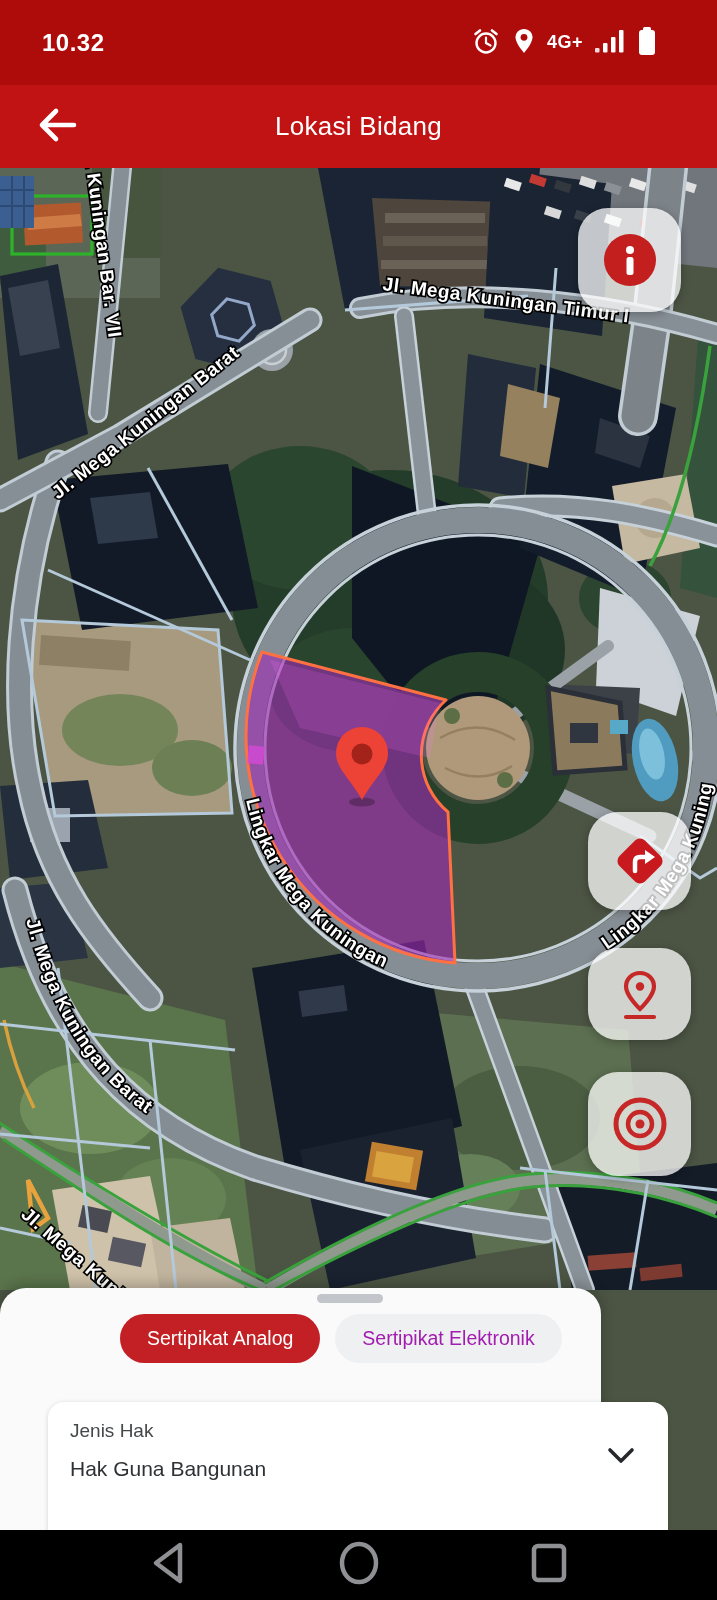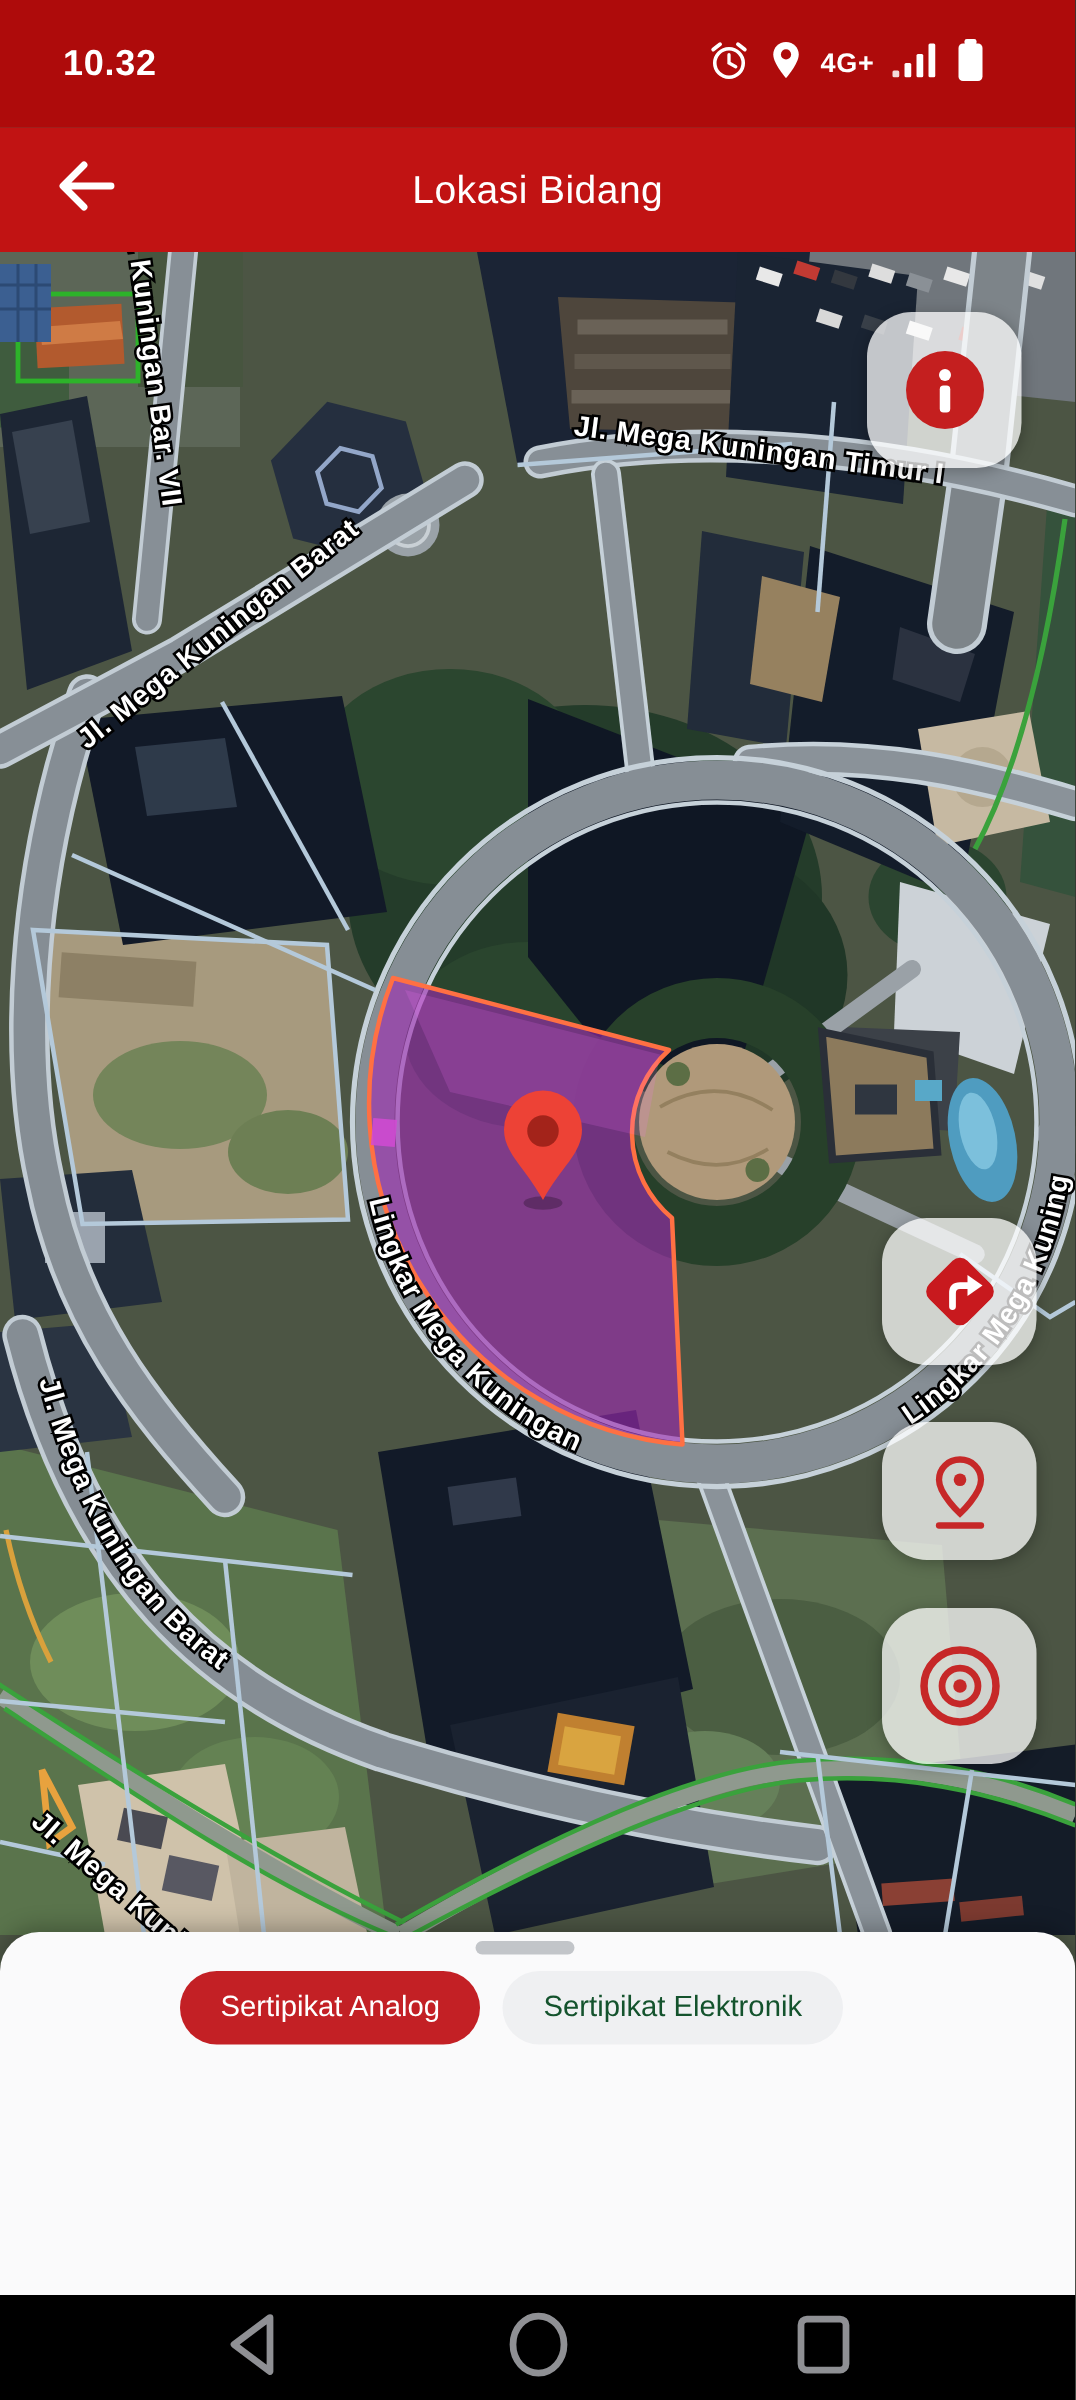--- a/index.html
+++ b/index.html
@@ -27,28 +27,28 @@
           stroke:#000;stroke-width:3.4px;paint-order:stroke;letter-spacing:.5px;}
 
   .fab{position:absolute;width:103px;background:rgba(255,255,255,.74);border-radius:30px;
        box-shadow:0 2px 10px rgba(0,0,0,.28);display:flex;align-items:center;justify-content:center;cursor:pointer;}
   .fab-info{left:578px;top:40px;height:104px;}
   .fab-directions{left:588px;top:644px;height:98px;}
   .fab-pindrop{left:588px;top:780px;height:92px;}
   .fab-target{left:588px;top:904px;height:104px;}
 
   
-  .sheet{position:absolute;left:0;top:1288px;width:717px;height:312px;background:#FAFAFB;
+  .sheet{position:absolute;left:0;top:1288px;width:601px;height:312px;background:#FAFAFB;
          border-radius:26px 26px 0 0;box-shadow:0 -3px 14px rgba(0,0,0,.25);z-index:20;}
   .handle{position:absolute;left:317px;top:6px;width:66px;height:9px;border-radius:5px;background:#C2C5C9;cursor:grab;}
   .tabs{position:absolute;left:120px;top:26px;display:flex;gap:15px;}
   .tab{height:49px;display:flex;align-items:center;justify-content:center;border-radius:25px;
        font-size:19.5px;cursor:pointer;white-space:nowrap;}
   .tab.active{background:#C32025;color:#fff;padding:0 27px;}
-  .tab.inactive{background:#EFF0F2;color:#14532d;padding:0 27px;}
+  .tab.inactive{background:#EFF0F2;color:#a21caf;padding:0 27px;}
   .field-card{position:absolute;left:48px;top:114px;width:620px;height:170px;background:#fff;
               border-radius:16px;box-shadow:0 1px 5px rgba(0,0,0,.16);padding:18px 22px;cursor:pointer;}
   .field-label{font-size:19px;color:#45484B;}
   .field-value{font-size:21px;color:#2F3235;margin-top:15px;}
   .chevron{position:absolute;right:30px;top:42px;}
 
   
   .nav-bar{position:absolute;left:0;top:1530px;width:717px;height:70px;background:#000;z-index:40;
            display:flex;align-items:center;justify-content:space-between;padding:0 140px;}
   .nav-btn{width:56px;height:56px;display:flex;align-items:center;justify-content:center;cursor:pointer;}
@@ -333,20 +333,29 @@
       </span>
     </div>
   </div>
 
   <div class="sheet">
     <div class="handle"></div>
     <div class="tabs">
       <div class="tab active">Sertipikat Analog</div>
       <div class="tab inactive">Sertipikat Elektronik</div>
     </div>
+    <div class="field-card">
+      <div class="field-label">Jenis Hak</div>
+      <div class="field-value">Hak Guna Bangunan</div>
+      <span class="chevron">
+        <svg width="34" height="24" viewBox="0 0 34 24">
+          <path d="M6,6 L17,17 L28,6" fill="none" stroke="#26282B" stroke-width="3.6" stroke-linecap="round" stroke-linejoin="round"></path>
+        </svg>
+      </span>
+    </div>
   </div>
 
   <div class="nav-bar">
     <div class="nav-btn">
       <span>
         <svg width="44" height="50" viewBox="0 0 44 50">
           <path d="M34,7 L10,25 L34,43 Z" fill="none" stroke="#8F9094" stroke-width="4.5" stroke-linejoin="round"></path>
         </svg>
       </span>
     </div>

